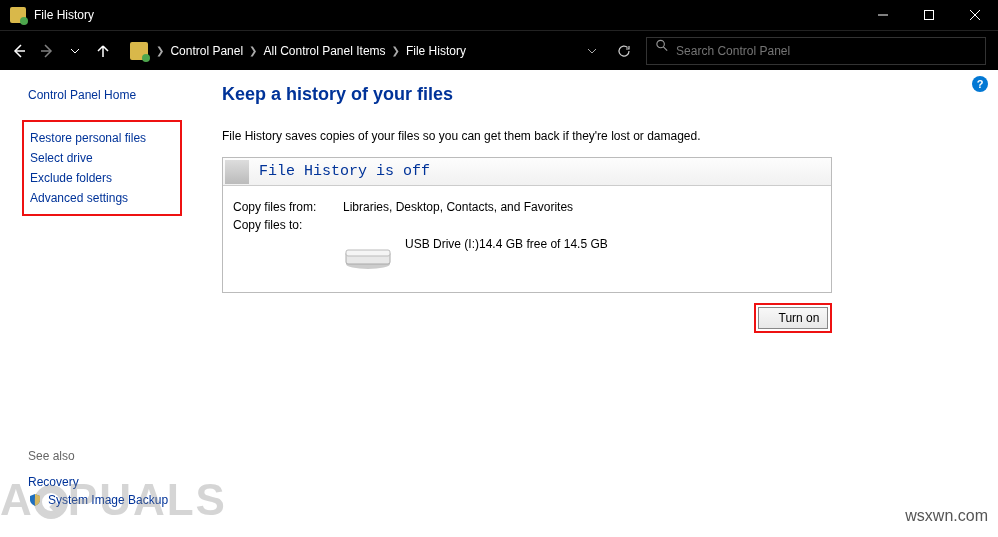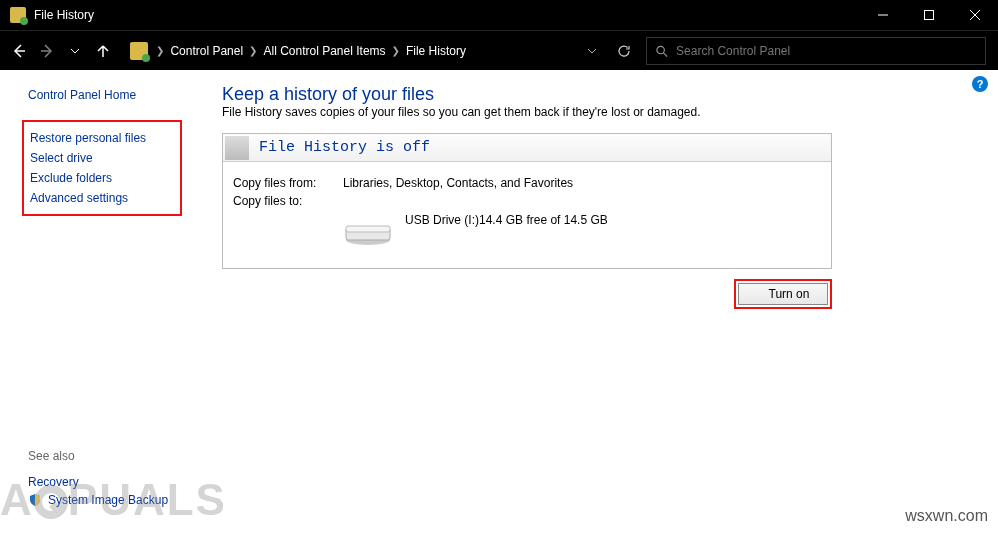--- a/index.html
+++ b/index.html
@@ -19,50 +19,50 @@
     .nav-btn { width: 26px; height: 26px; display: flex; align-items: center; justify-content: center; color: #fff; cursor: pointer; }
     .nav-btn svg { stroke: #fff; fill: #fff; }
     .nav-up { margin-right: 6px; }
     .addr-icon { width: 18px; height: 18px; margin: 0 6px; background: #d9b84a; border-radius: 2px; position: relative; }
     .addr-icon::after { content: ""; position: absolute; right: -2px; bottom: -2px; width: 8px; height: 8px; background: #4da64d; border-radius: 50%; }
     .breadcrumb { flex: 1; display: flex; align-items: center; color: #fff; font-size: 12px; height: 28px; }
     .crumb { padding: 0 6px; cursor: pointer; }
     .crumb-sep { color: #aaa; font-size: 10px; }
     .addr-drop { width: 20px; display: flex; justify-content: center; }
     .refresh-btn { width: 28px; height: 28px; display: flex; align-items: center; justify-content: center; margin: 0 6px; cursor: pointer; }
-    .search-box { width: 340px; height: 28px; background: #000; border: 1px solid #333; display: flex; align-items: center; padding: 0 8px; margin-right: 6px; }
+    .search-box { width: 340px; height: 28px; background: #000; border: 1px solid #333; display: flex; padding: 0 8px; margin-right: 6px; }
     .search-icon { margin-right: 8px; }
     .search-input { background: transparent; border: none; color: #999; font-size: 12px; outline: none; width: 100%; }
 
     
     .content { display: flex; height: calc(537px - 70px); background: #fff; position: relative; }
     .sidebar { width: 200px; padding: 18px 14px 0 28px; position: relative; }
     .cp-home { color: #003399; font-size: 12px; margin-bottom: 18px; cursor: pointer; }
     .side-links { border: 2px solid #e11; padding: 6px 6px 6px 2px; width: 160px; margin-left: -6px; }
     .side-link { color: #003399; font-size: 12px; padding: 3px 4px; cursor: pointer; }
 
     .main { flex: 1; padding: 14px 40px 0 22px; position: relative; }
-    .main-heading { color: #003399; font-size: 18px; font-weight: 400; margin-bottom: 0; }
+    .main-heading { color: #003399; font-size: 18px; font-weight: 700; margin-bottom: 24px; }
     .main-sub { font-size: 12px; color: #000; margin-bottom: 14px; }
     .status-box { border: 1px solid #bbb; width: 610px; }
     .status-head { display: flex; align-items: center; border-bottom: 1px solid #ccc; background: linear-gradient(#fdfdfd,#f1f1f1); height: 28px; }
     .status-square { width: 24px; height: 24px; background: linear-gradient(#ddd,#bbb); margin: 2px 10px 2px 2px; }
     .status-title { color: #003399; font-size: 15px; font-family: Liberation Mono, monospace; }
     .status-body { padding: 14px 10px 22px 10px; font-size: 12px; }
     .row { display: flex; margin-bottom: 4px; }
     .row-label { width: 110px; }
     .row-val { flex: 1; }
     .drive-row { display: flex; align-items: flex-start; margin-top: 2px; }
     .drive-img { width: 50px; height: 28px; margin: 6px 12px 0 110px; }
     .drive-body { display: flex; }
     .drive-body span { line-height: 1.4; }
 
     .turn-on-wrap { width: 610px; display: flex; justify-content: flex-end; margin-top: 10px; }
     .turn-on-outline { border: 2px solid #e11; padding: 2px; }
-    .turn-on-btn { width: 90px; height: 22px; background: linear-gradient(#f8f8f8,#e8e8e8); border: 1px solid #888; font-size: 12px; cursor: pointer; padding-left: 12px; }
+    .turn-on-btn { width: 70px; height: 22px; background: linear-gradient(#f8f8f8,#e8e8e8); border: 1px solid #888; font-size: 12px; cursor: pointer; padding-left: 12px; }
 
     .help-icon { position: absolute; top: 6px; right: 10px; width: 16px; height: 16px; background: #0378d4; color: #fff; border-radius: 50%; font-size: 11px; font-weight: bold; display: flex; align-items: center; justify-content: center; cursor: pointer; }
 
     .see-also { position: absolute; left: 28px; bottom: 28px; font-size: 12px; }
     .see-also-head { color: #666; margin-bottom: 10px; }
     .see-also-link { color: #003399; display: flex; align-items: center; gap: 6px; padding: 2px 0; cursor: pointer; }
     .shield { width: 14px; height: 14px; }
 
     .watermark { position: absolute; left: 0; bottom: 12px; font-size: 44px; font-weight: 800; color: #888; opacity: 0.35; letter-spacing: 2px; font-family: Liberation Sans, sans-serif; pointer-events: none; }
     .wm-o { display: inline-block; width: 34px; height: 34px; border: 8px solid #888; border-radius: 50%; position: relative; top: 4px; }

